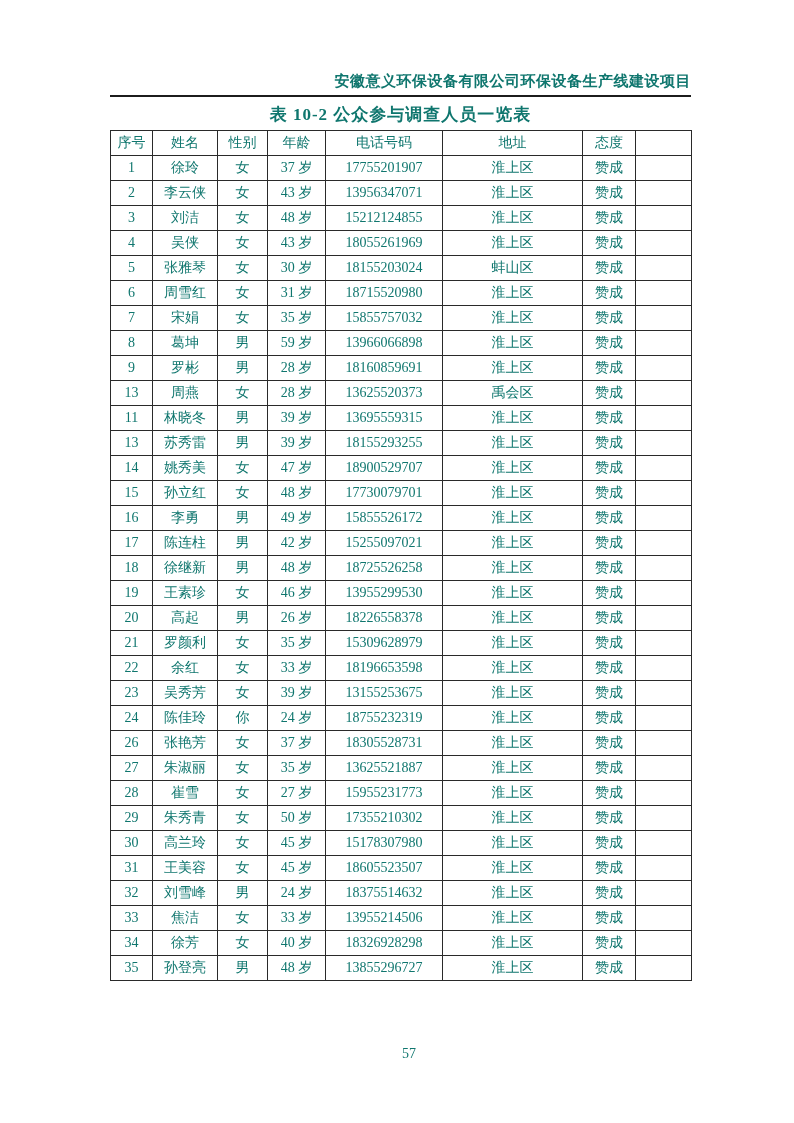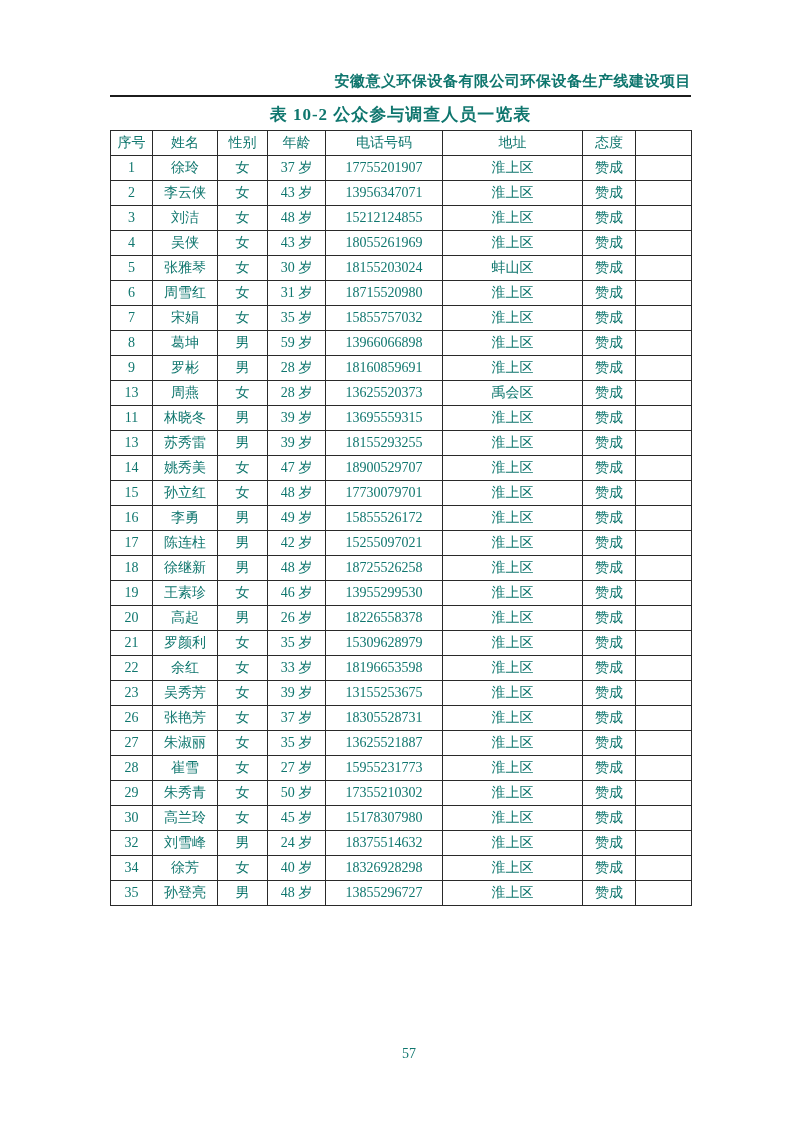--- a/index.html
+++ b/index.html
@@ -305,20 +305,30 @@
             <td>23</td>
             <td>吴秀芳</td>
             <td>女</td>
             <td>39 岁</td>
             <td>13155253675</td>
             <td>淮上区</td>
             <td>赞成</td>
             <td></td>
           </tr>
           <tr>
+            <td>24</td>
+            <td>陈佳玲</td>
+            <td>你</td>
+            <td>24 岁</td>
+            <td>18755232319</td>
+            <td>淮上区</td>
+            <td>赞成</td>
+            <td></td>
+          </tr>
+          <tr>
             <td>26</td>
             <td>张艳芳</td>
             <td>女</td>
             <td>37 岁</td>
             <td>18305528731</td>
             <td>淮上区</td>
             <td>赞成</td>
             <td></td>
           </tr>
           <tr>
@@ -355,25 +365,45 @@
             <td>30</td>
             <td>高兰玲</td>
             <td>女</td>
             <td>45 岁</td>
             <td>15178307980</td>
             <td>淮上区</td>
             <td>赞成</td>
             <td></td>
           </tr>
           <tr>
+            <td>31</td>
+            <td>王美容</td>
+            <td>女</td>
+            <td>45 岁</td>
+            <td>18605523507</td>
+            <td>淮上区</td>
+            <td>赞成</td>
+            <td></td>
+          </tr>
+          <tr>
             <td>32</td>
             <td>刘雪峰</td>
             <td>男</td>
             <td>24 岁</td>
             <td>18375514632</td>
+            <td>淮上区</td>
+            <td>赞成</td>
+            <td></td>
+          </tr>
+          <tr>
+            <td>33</td>
+            <td>焦洁</td>
+            <td>女</td>
+            <td>33 岁</td>
+            <td>13955214506</td>
             <td>淮上区</td>
             <td>赞成</td>
             <td></td>
           </tr>
           <tr>
             <td>34</td>
             <td>徐芳</td>
             <td>女</td>
             <td>40 岁</td>
             <td>18326928298</td>

